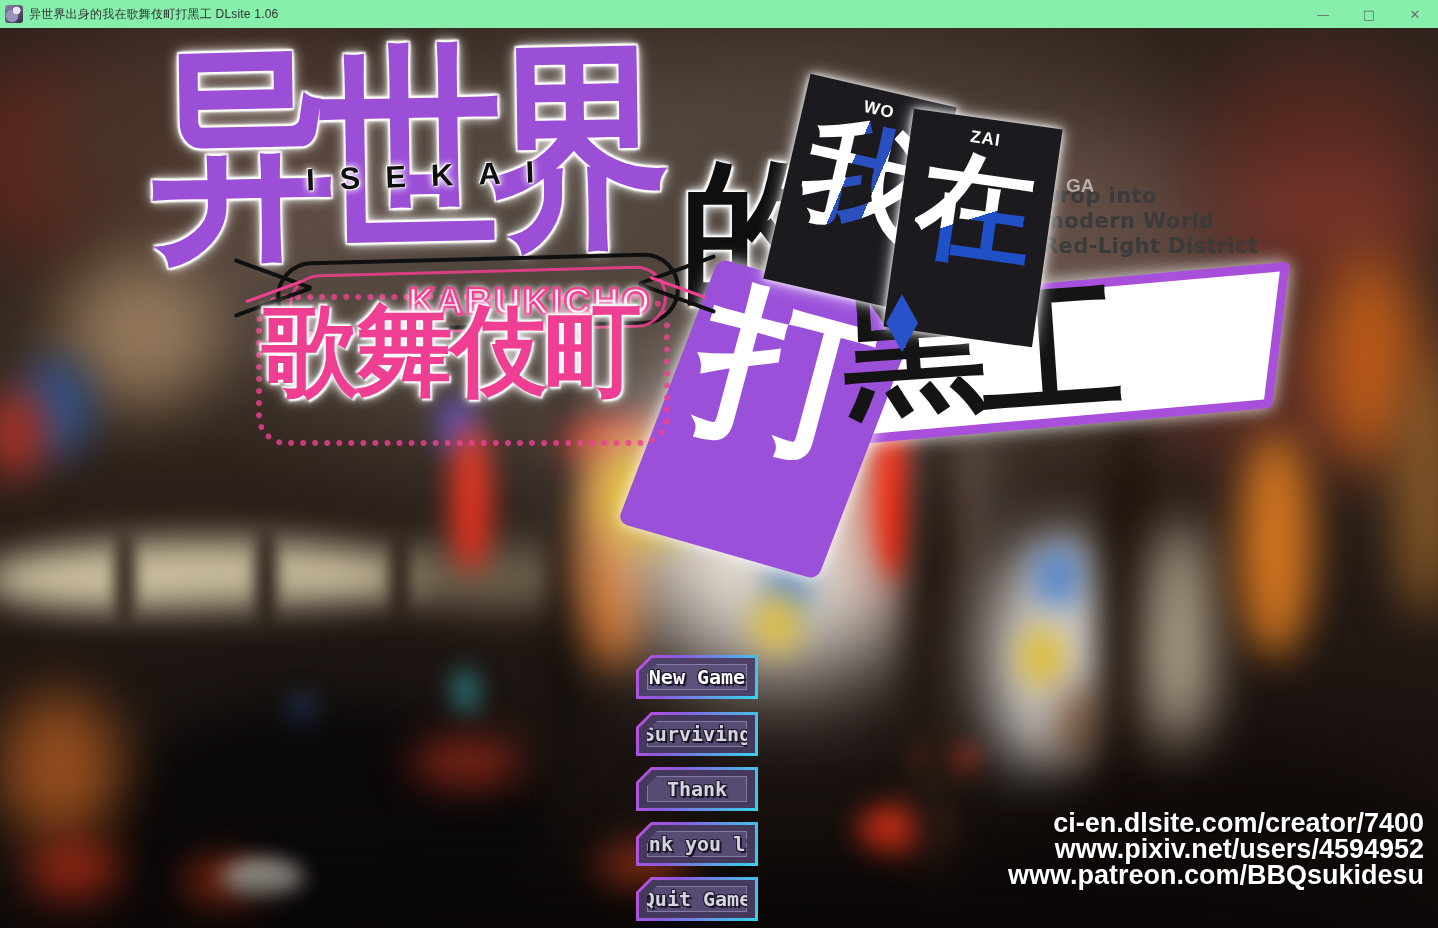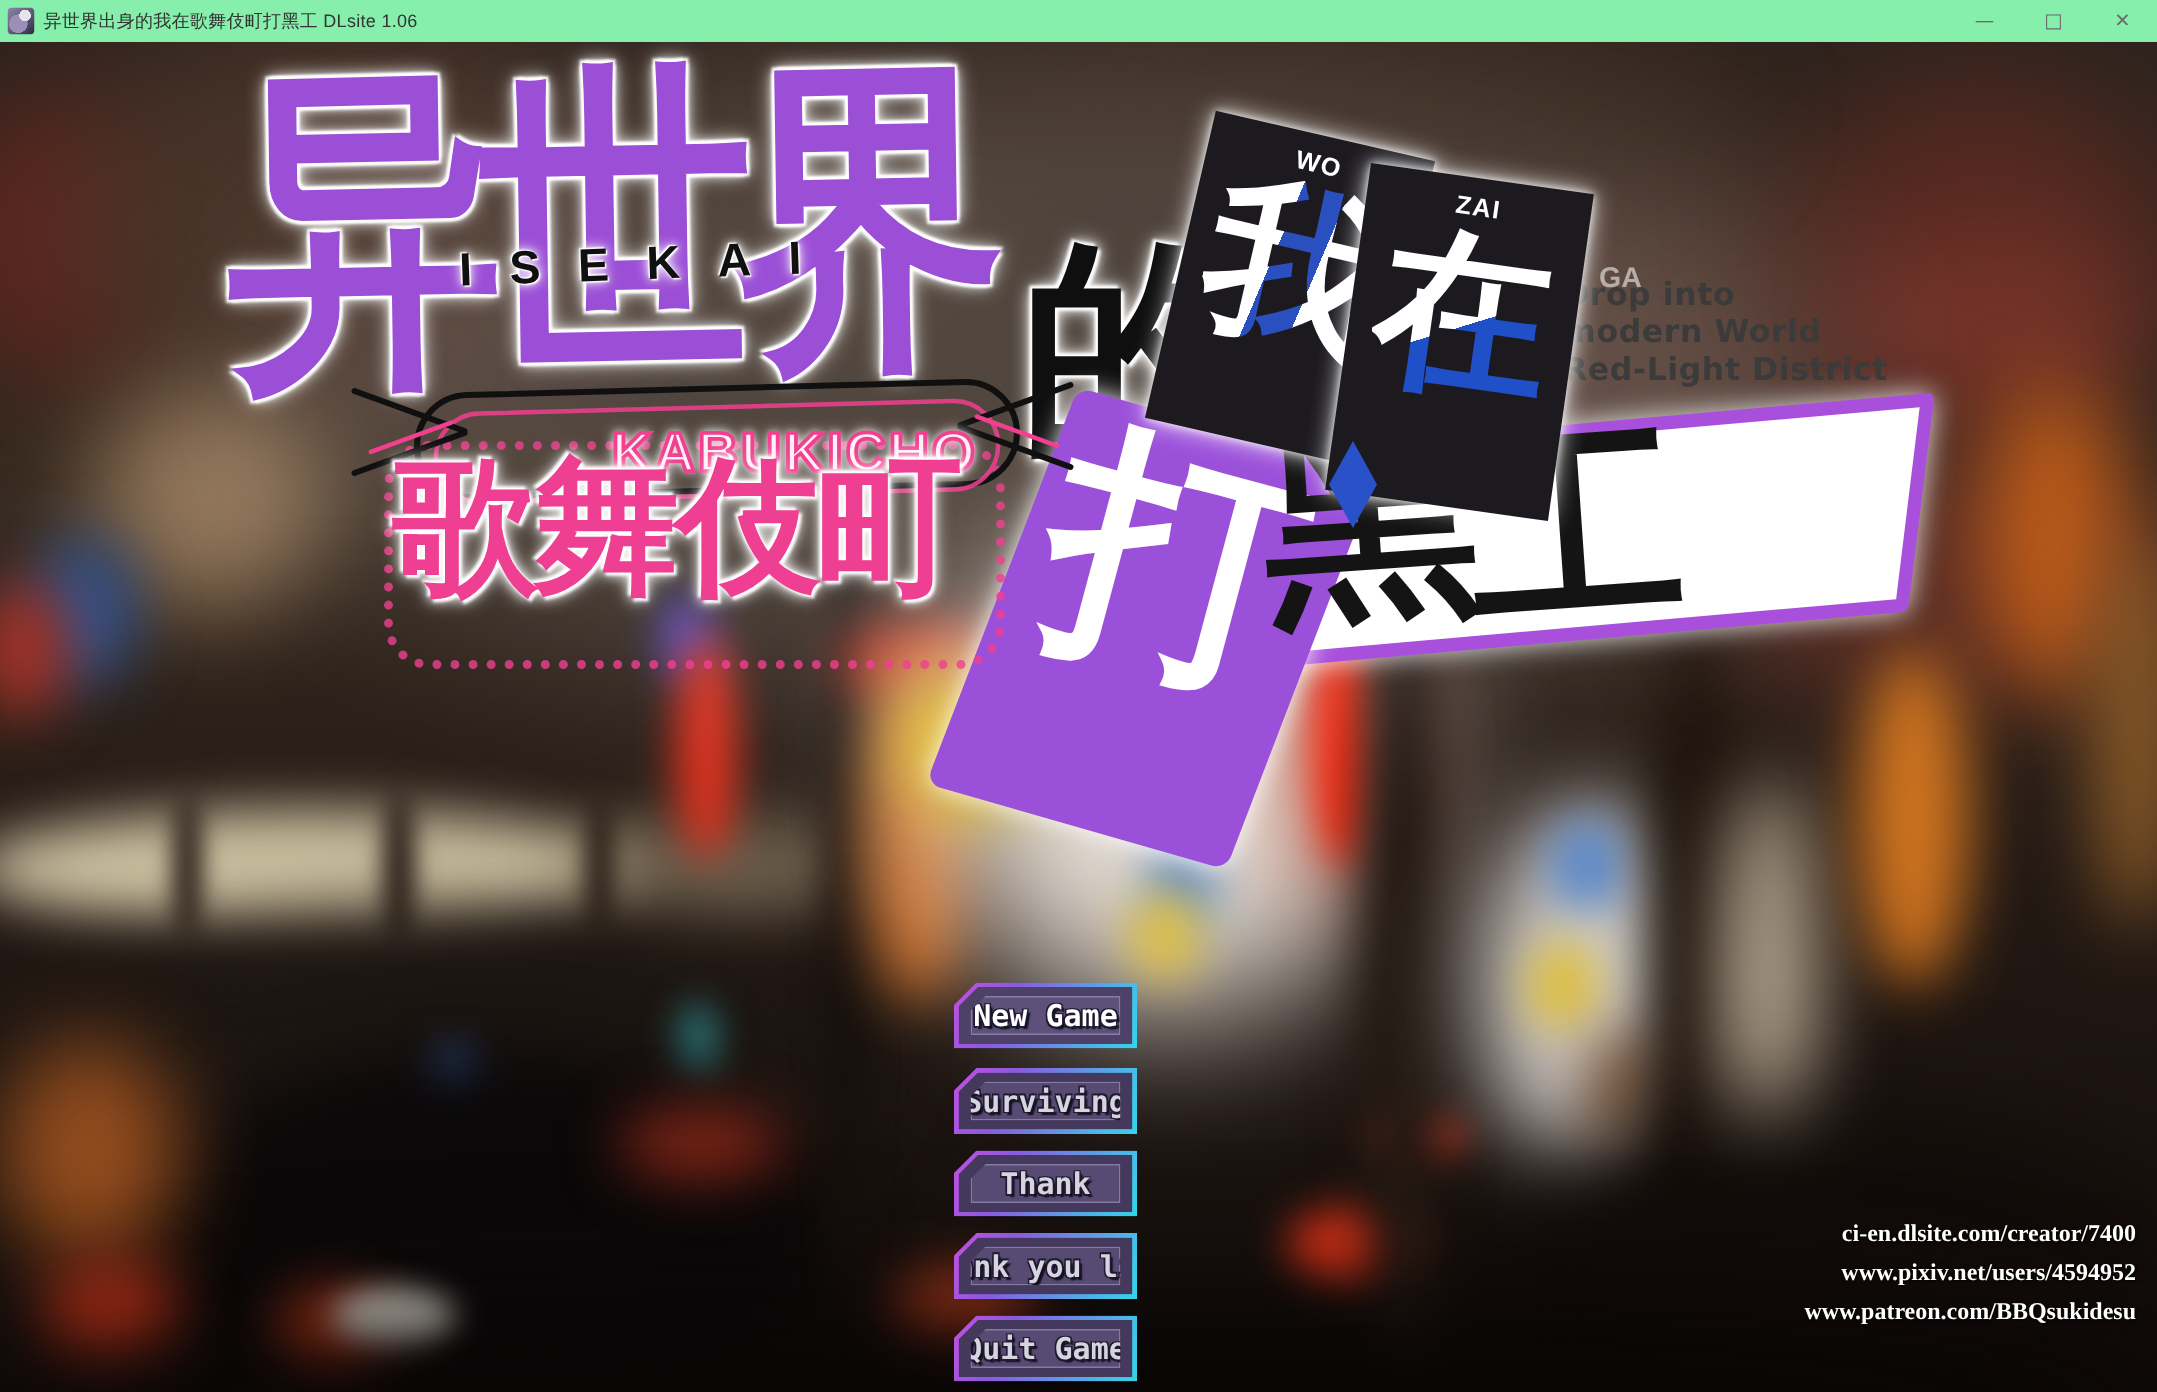--- a/index.html
+++ b/index.html
@@ -95,21 +95,21 @@
     background:rgba(128,116,166,.32);border:1px solid rgba(190,180,220,.45);
     clip-path:polygon(10px 0,100% 0,100% 100%,0 100%,0 10px);
     display:flex;align-items:center;justify-content:center;}
   .btn-label{font-family:"DejaVu Sans Mono","Liberation Mono",monospace;font-weight:bold;font-size:20px;
     color:#d6d4de;white-space:nowrap;
     text-shadow:-1px -1px 0 #201b31,1px -1px 0 #201b31,-1px 1px 0 #201b31,2px 2px 1px #140f20;}
   .menu-btn.selected .btn-label{color:#ffffff;}
 
   
   .links{position:absolute;right:14px;top:782px;z-index:20;text-align:right;
-    font-family:Liberation Serif, serif;font-weight:bold;font-size:16px;line-height:26px;
+    font-family:Liberation Sans, sans-serif;font-weight:bold;font-size:27px;line-height:26px;
     color:#fff;text-shadow:1px 1px 2px rgba(0,0,0,.8);}
 </style>
 </head>
 <body>
 
 <div class="titlebar">
   <div class="app-icon"></div>
   <div class="title-text">异世界出身的我在歌舞伎町打黑工 DLsite 1.06</div>
   <div class="win-controls">
     <div class="win-btn">—</div>

